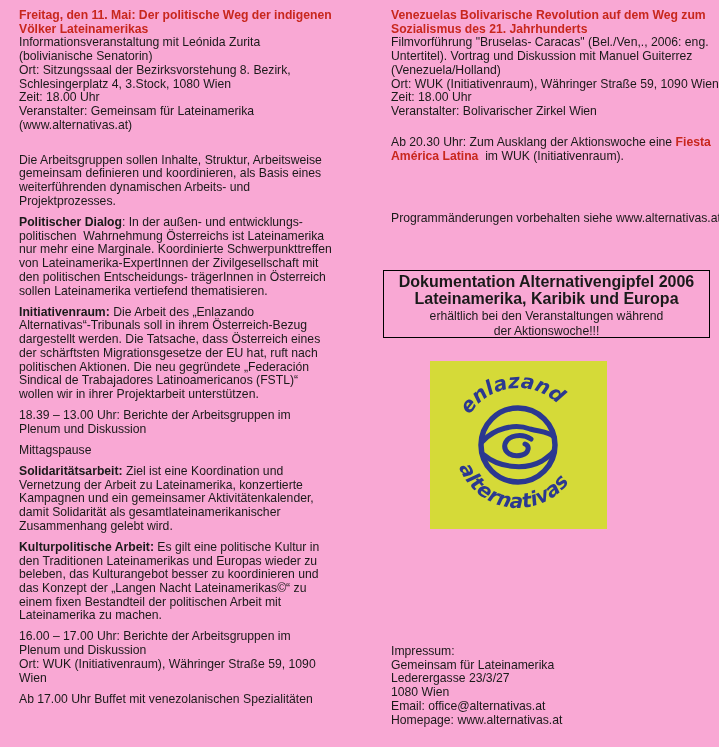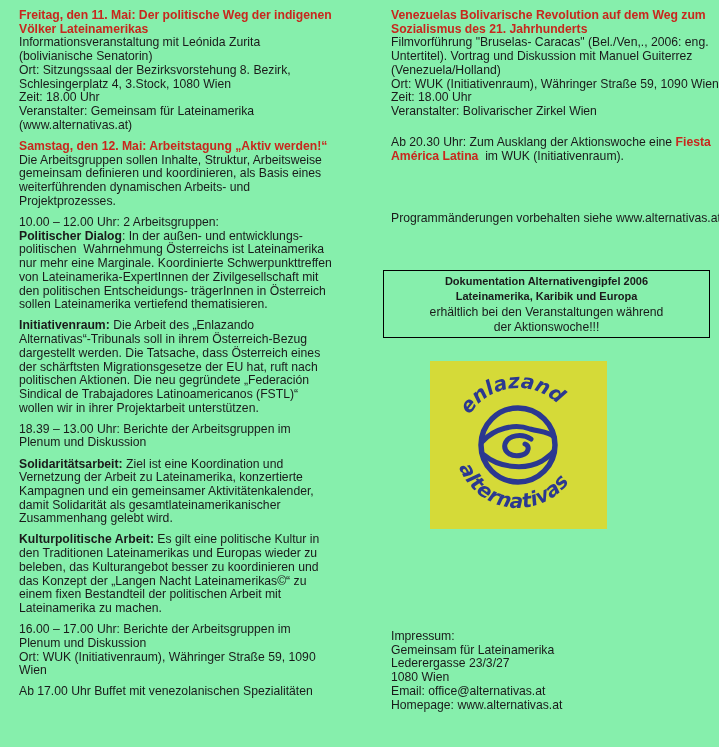--- a/index.html
+++ b/index.html
@@ -1,82 +1,82 @@
 <!DOCTYPE html>
 <html style="--red: #c8271d; --text: #1a1a1a; --logo_bg: #d5da38; --logo_blue: #2b3890;"><head>
 <meta charset="utf-8">
 <style>
   html,body{margin:0;padding:0;background:#fff;}
   .page{
-    position:relative;width:719px;height:747px;background:#86efac;overflow:hidden;
+    position:relative;width:719px;height:747px;background:#f9a8d4;overflow:hidden;
     font-family:"Liberation Sans","DejaVu Sans",sans-serif;
     font-size:12.2px;line-height:13.74px;color:var(--text,#1a1a1a);
   }
   .col-left{position:absolute;left:19px;top:9px;width:352px;}
   .col-right{position:absolute;left:383px;top:0;width:327px;height:747px;}
   .para{margin:0 0 7.3px 0;white-space:pre;}
   .col-right .para{position:absolute;left:8px;margin:0;}
   .r1{top:9px}
   .r2{top:136px}
   .r3{top:175px}
   .r4{top:212px}
   .run-bold{font-weight:700;}
   .run-redbold{font-weight:700;color:var(--red,#c8271d);}
   .doc-box{
     position:absolute;left:0;top:270px;width:327px;height:68px;box-sizing:border-box;
     border:1.5px solid #000;text-align:center;white-space:pre;
     line-height:15.4px;padding-top:3px;
   }
-  .doc-box .run-bold{font-size:11px;}
+  .doc-box .run-bold{font-size:16px;}
   .logo{position:absolute;left:47px;top:361px;width:177px;height:168px;}
   .logo-bg{fill:var(--logo_bg,#d5da38);}
   .logo-stroke{stroke:var(--logo_blue,#2b3890);fill:none;stroke-width:5;stroke-linecap:round;stroke-linejoin:round;}
   .logo-circle{stroke-width:5.5;}
   .logo-text{
     fill:var(--logo_blue,#2b3890);
     font-family:"DejaVu Sans",sans-serif;font-weight:700;font-style:italic;font-size:20px;
   }
-  .impressum{position:absolute;left:8px;top:630px;margin:0;white-space:pre;}
+  .impressum{position:absolute;left:8px;top:645px;margin:0;white-space:pre;}
 </style>
 </head>
 <body>
 
 <div class="page">
 
   <div class="col-left">
     <p class="para"><span class="run-redbold">Freitag, den 11. Mai: Der politische Weg der indigenen
 Völker Lateinamerikas</span><span class="run-normal">
 Informationsveranstaltung mit Leónida Zurita
 (bolivianische Senatorin)
 Ort: Sitzungssaal der Bezirksvorstehung 8. Bezirk,
 Schlesingerplatz 4, 3.Stock, 1080 Wien
 Zeit: 18.00 Uhr
 Veranstalter: Gemeinsam für Lateinamerika
 (www.alternativas.at)</span></p>
-    <p class="para"><span class="run-redbold">Samstag, den 12. Mai: Arbeitstagung „Aktiv werden!“</span><span class="run-normal">
+    <p class="para"><span class="run-normal">
 Die Arbeitsgruppen sollen Inhalte, Struktur, Arbeitsweise
 gemeinsam definieren und koordinieren, als Basis eines
 weiterführenden dynamischen Arbeits- und
 Projektprozesses.</span></p>
-    <p class="para"><span class="run-normal">10.00 – 12.00 Uhr: 2 Arbeitsgruppen:
-</span><span class="run-bold">Politischer Dialog</span><span class="run-normal">: In der außen- und entwicklungs-
+    <p class="para"><span class="run-bold">Politischer Dialog</span><span class="run-normal">: In der außen- und entwicklungs-
 politischen  Wahrnehmung Österreichs ist Lateinamerika
 nur mehr eine Marginale. Koordinierte Schwerpunkttreffen
 von Lateinamerika-ExpertInnen der Zivilgesellschaft mit
 den politischen Entscheidungs- trägerInnen in Österreich
 sollen Lateinamerika vertiefend thematisieren.</span></p>
     <p class="para"><span class="run-bold">Initiativenraum:</span><span class="run-normal"> Die Arbeit des „Enlazando
 Alternativas“-Tribunals soll in ihrem Österreich-Bezug
 dargestellt werden. Die Tatsache, dass Österreich eines
 der schärftsten Migrationsgesetze der EU hat, ruft nach
 politischen Aktionen. Die neu gegründete „Federación
 Sindical de Trabajadores Latinoamericanos (FSTL)“
 wollen wir in ihrer Projektarbeit unterstützen.</span></p>
     <p class="para"><span class="run-normal">18.39 – 13.00 Uhr: Berichte der Arbeitsgruppen im
 Plenum und Diskussion</span></p>
+    <p class="para"><span class="run-normal">Mittagspause</span></p>
     <p class="para"><span class="run-bold">Solidaritätsarbeit:</span><span class="run-normal"> Ziel ist eine Koordination und
 Vernetzung der Arbeit zu Lateinamerika, konzertierte
 Kampagnen und ein gemeinsamer Aktivitätenkalender,
 damit Solidarität als gesamtlateinamerikanischer
 Zusammenhang gelebt wird.</span></p>
     <p class="para"><span class="run-bold">Kulturpolitische Arbeit:</span><span class="run-normal"> Es gilt eine politische Kultur in
 den Traditionen Lateinamerikas und Europas wieder zu
 beleben, das Kulturangebot besser zu koordinieren und
 das Konzept der „Langen Nacht Lateinamerikas©“ zu
 einem fixen Bestandteil der politischen Arbeit mit

